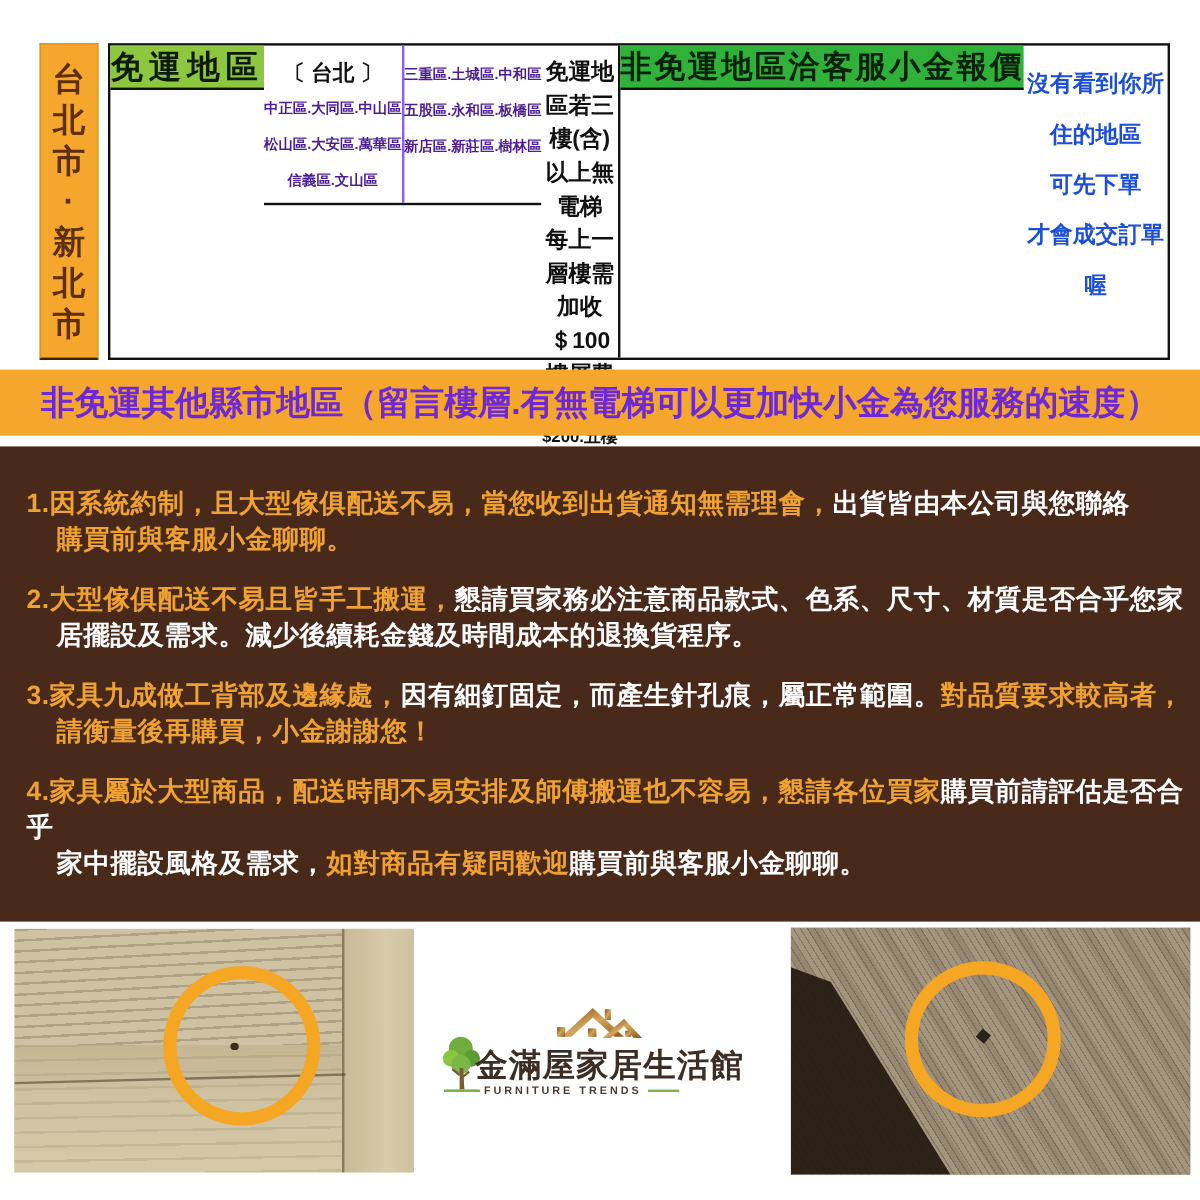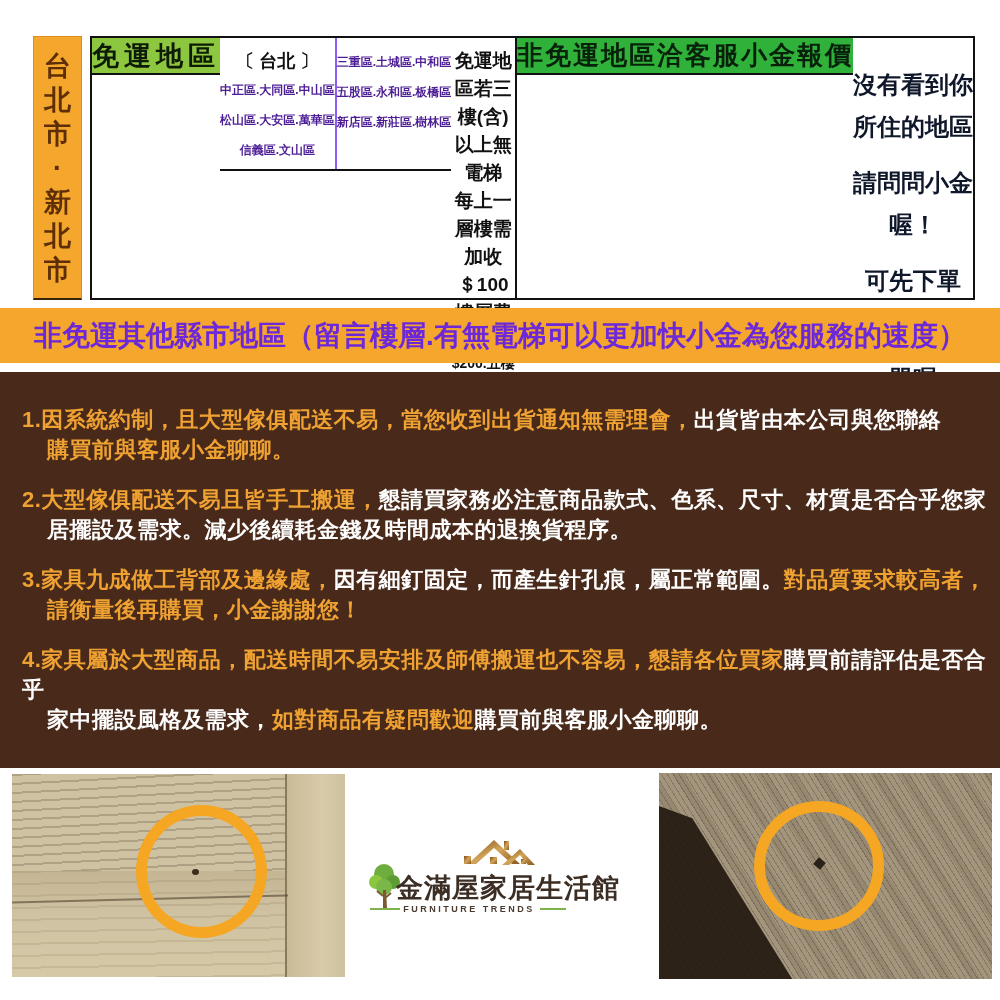--- a/index.html
+++ b/index.html
@@ -24,21 +24,21 @@
   .hdr-paid { background:#2FB13A; font-size:26px; letter-spacing:2px; color:#07210a; }
   .districts { display:flex; height:133px; border-bottom:2px solid #111; }
   .d-col { flex:1; padding-top:9px; text-align:center; }
   .d-col.first { border-right:2px solid #8b5cf6; }
   .d-title { font-size:18px; font-weight:bold; color:#111; line-height:28px; }
   .district-line { font-size:12px; font-weight:bold; color:#4c1d95; line-height:30px; }
   .floor-note { flex:1; text-align:center; padding-top:9px; }
   .floor-line { font-size:19px; font-weight:bold; color:#111; line-height:28px; }
   .floor-small { font-size:14px; font-weight:bold; color:#111; line-height:24px; }
   .paid-body { flex:1; text-align:center; padding-top:12px; }
-  .paid-line { font-size:24px; font-weight:bold; color:#0f172a; line-height:42px;margin-top:14px; }
+  .paid-line { font-size:19px; font-weight:bold; color:#1d4ed8; line-height:42px; }
 
   
   .banner { position:absolute; left:0; top:308px; width:1000px; height:55px;
     background:#F5A62C; display:flex; align-items:center; justify-content:center; }
   .banner-text { font-size:28px; font-weight:bold; color:#6d28d9; white-space:nowrap; }
 
   
   .notices { position:absolute; left:0; top:372px; width:1000px; height:396px;
     background:#48291A; padding:13px 8px 0 22px; }
   .note-item { margin-bottom:15px;margin-top:20px; }
@@ -129,21 +129,20 @@
             <div class="floor-line">免運地區若三樓(含)以上無電梯</div>
             <div class="floor-line">每上一層樓需加收＄100樓層費</div>
           </div>
         <div class="floor-small">(四樓共$200.五樓共$300...以此類推)</div>
       </div>
     </div>
     <div class="right-half">
       <div class="hdr hdr-paid">非免運地區洽客服小金報價</div>
       <div class="paid-body">
           <div class="paid-line">沒有看到你所住的地區</div>
-          <div class="paid-line">請問問小金喔！</div>
           <div class="paid-line">可先下單</div>
           <div class="paid-line">才會成交訂單喔</div>
         </div>
     </div>
   </div>
 
   <div class="banner">
     <div class="banner-text">非免運其他縣市地區（留言樓層.有無電梯可以更加快小金為您服務的速度）</div>
   </div>
 

